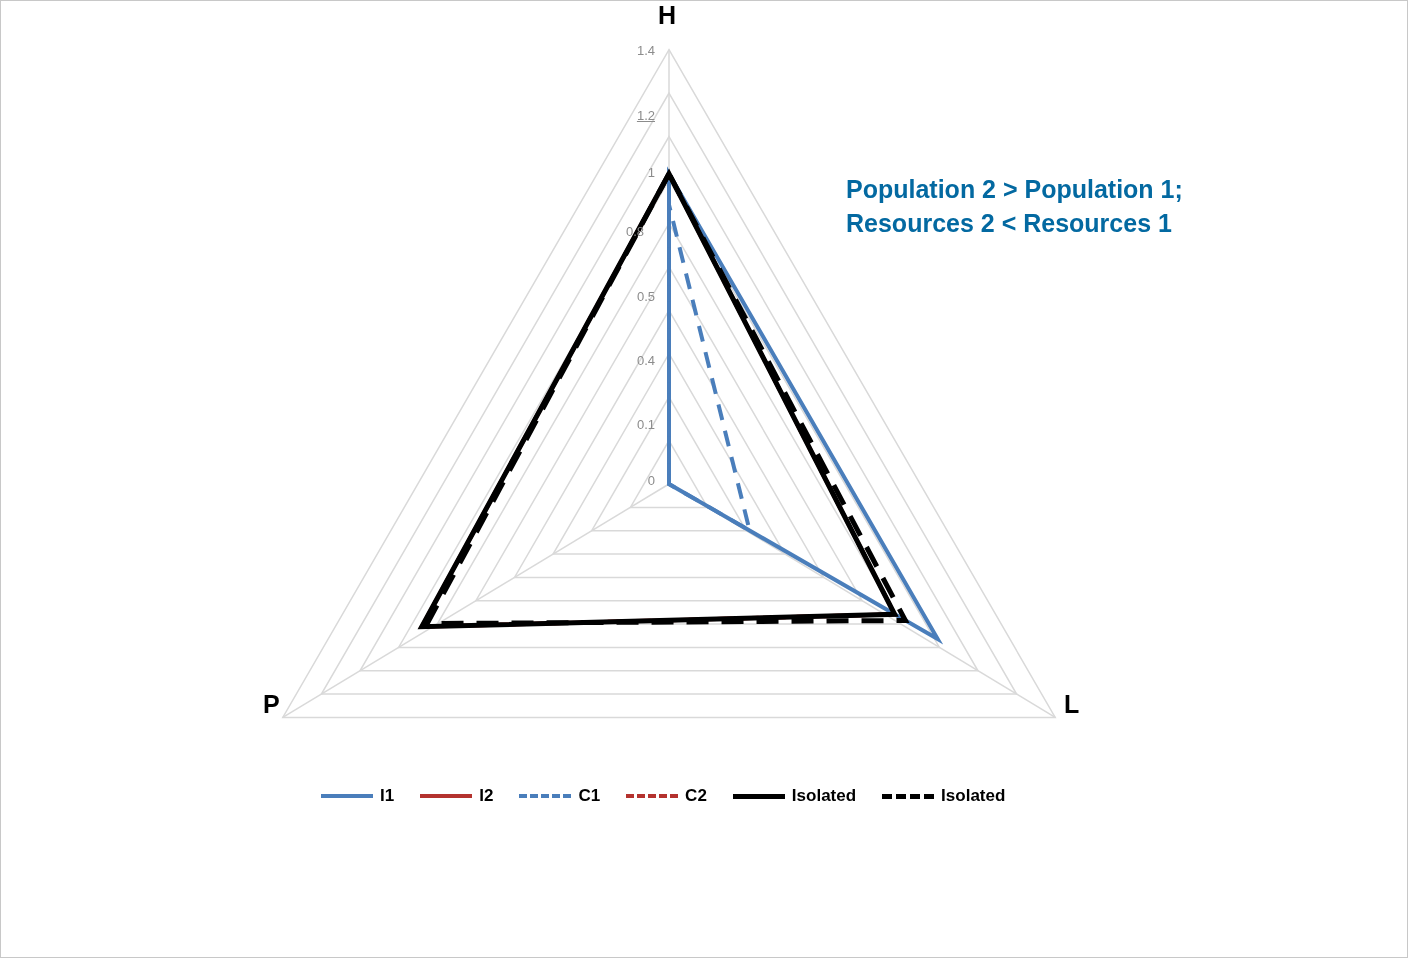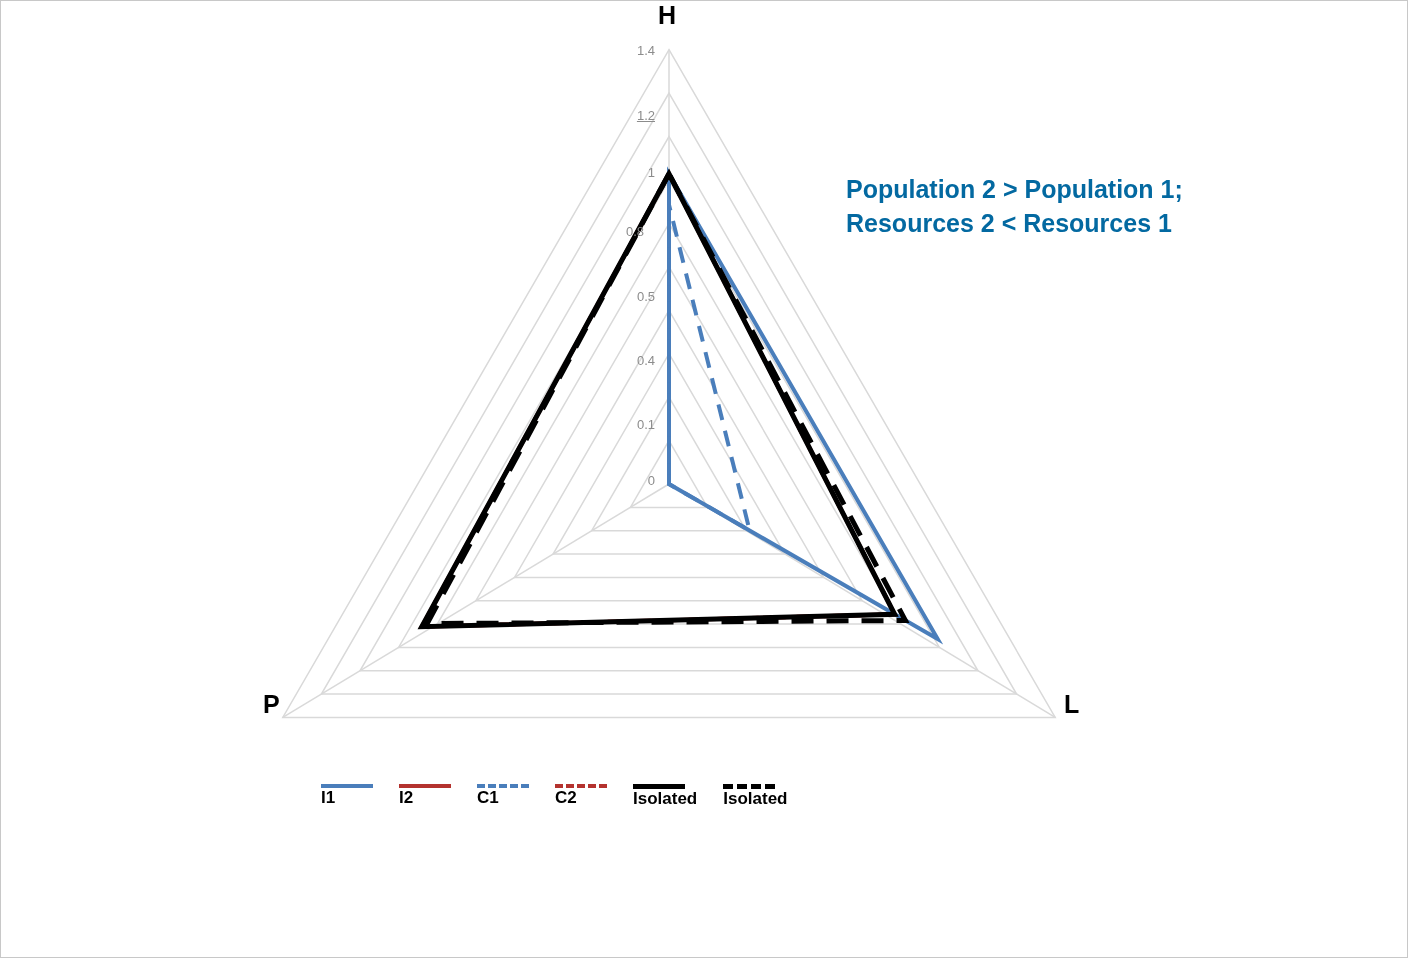--- a/index.html
+++ b/index.html
@@ -64,22 +64,23 @@
     width: 760px;
     height: 40px;
     display: flex;
     flex-direction: row;
     align-items: center;
     justify-content: flex-start;
     gap: 26px;
   }
   .legend-entry {
     display: flex;
-    flex-direction: column;
-    align-items: flex-start;
+    flex-direction: row;
+    align-items: center;
+    gap: 7px;
   }
   .legend-swatch {
     width: 52px;
     height: 0;
     border-top-width: 4px;
     border-top-style: solid;
   }
   .legend-text {
     font-size: 17px;
     font-weight: bold;

